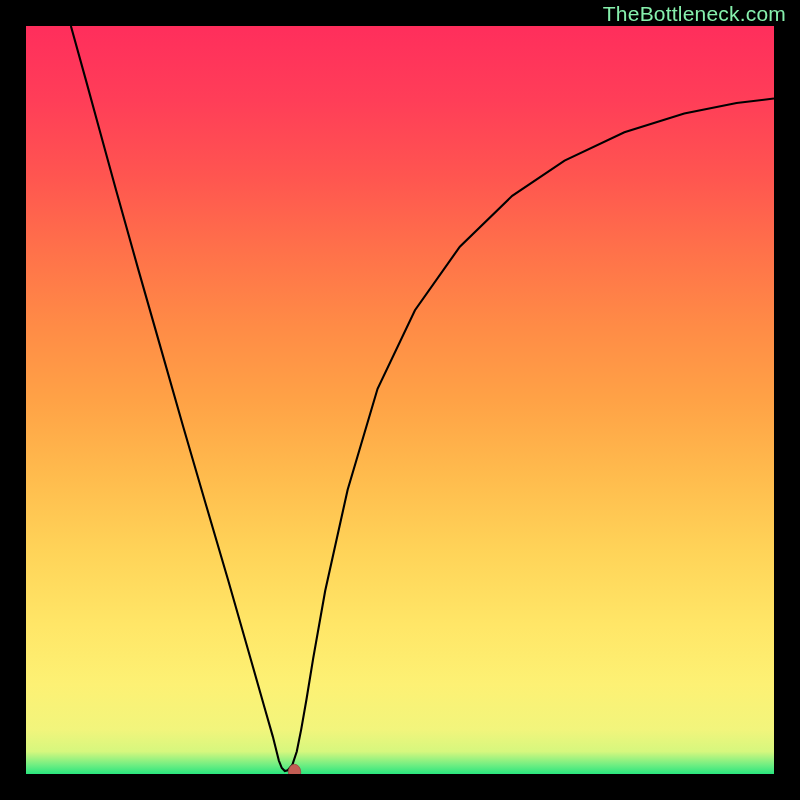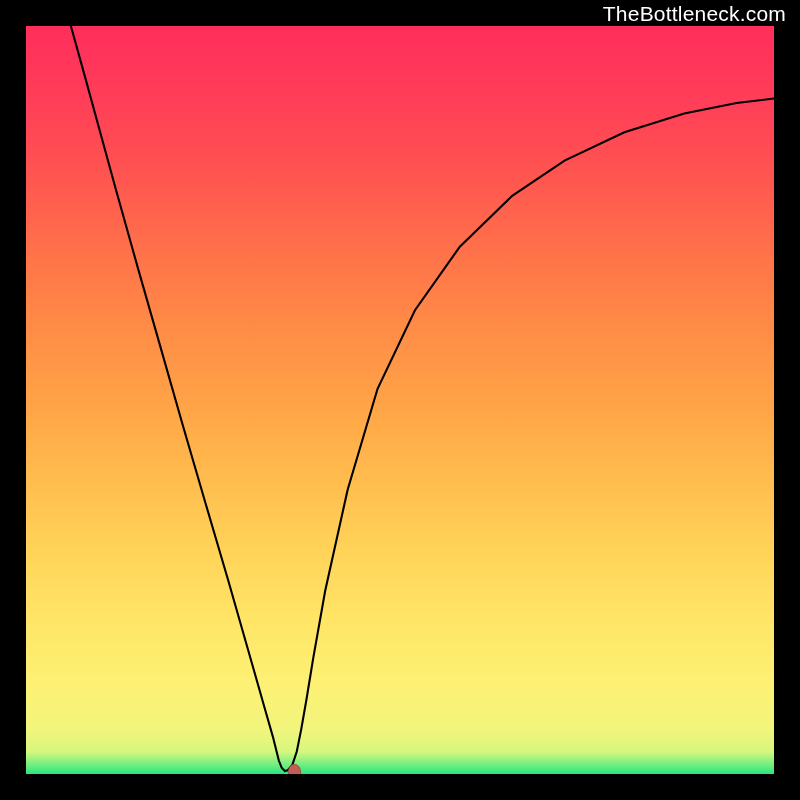--- a/index.html
+++ b/index.html
@@ -14,21 +14,21 @@
   .frame {
     position: relative;
     width: 800px;
     height: 800px;
     background: #000;
   }
   .watermark {
     position: absolute;
     top: 2px;
     right: 14px;
-    color: #ffffff;
+    color: #86efac;
     font-size: 21px;
     letter-spacing: 0.2px;
     font-weight: 400;
     z-index: 10;
   }
   .plot-area {
     position: absolute;
     left: 26px;
     top: 26px;
     width: 748px;

